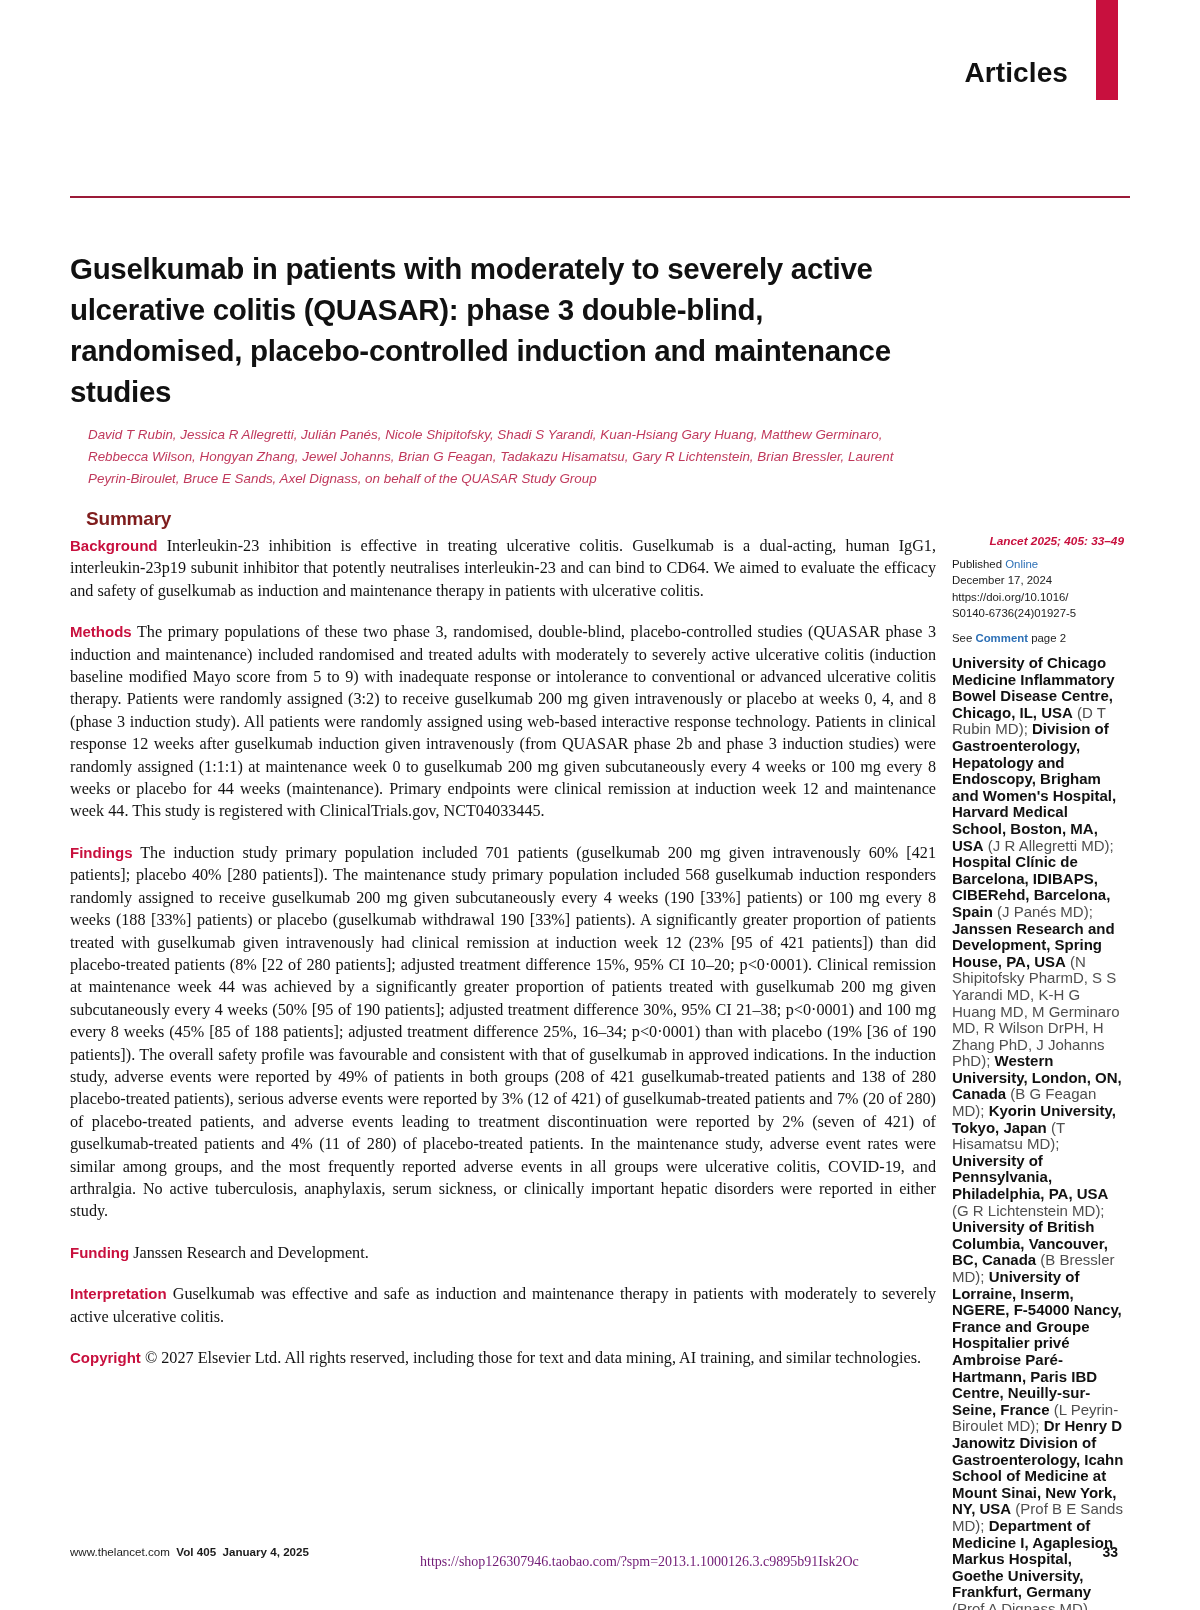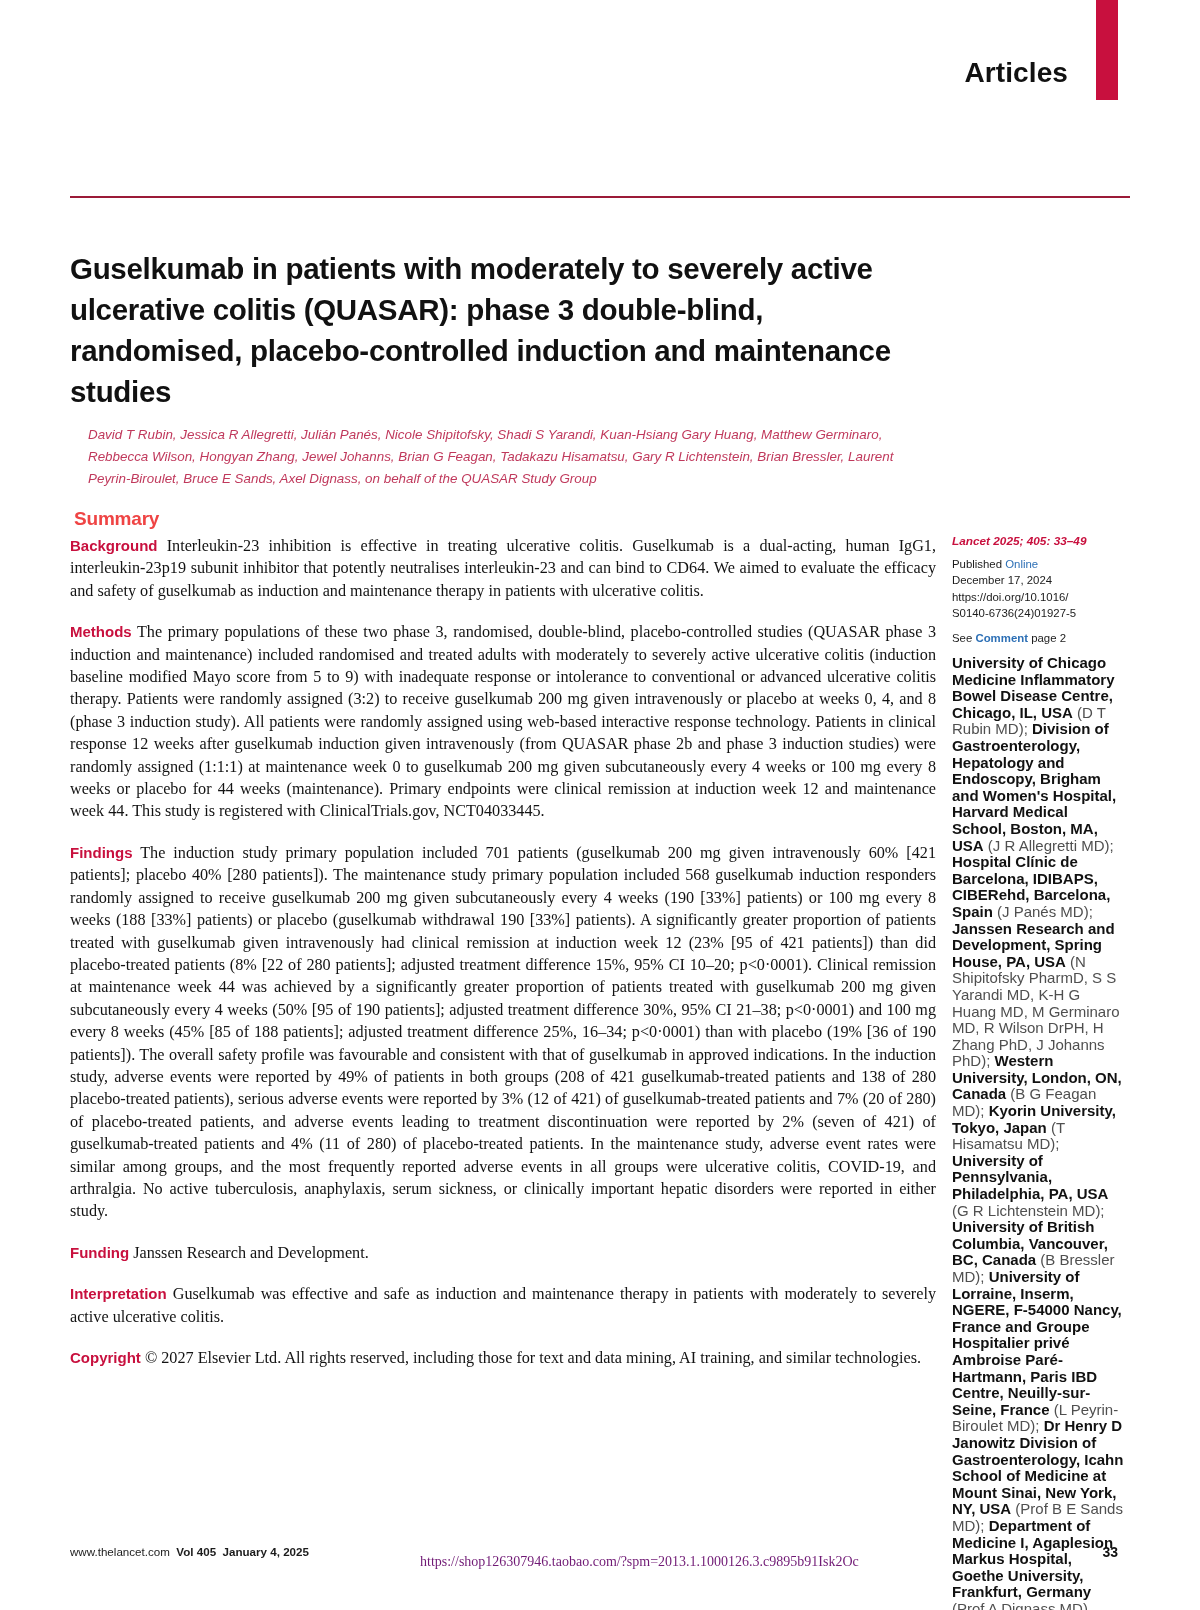--- a/index.html
+++ b/index.html
@@ -116,22 +116,22 @@
   .main-col {
     position: absolute;
     top: 508px;
     left: 70px;
     width: 866px;
   }
   .summary-head {
     font-family: "Liberation Sans", sans-serif;
     font-weight: bold;
     font-size: 19px;
-    color: #ef4444;
-    margin: 0 0 5px 4px;
+    color: #7f1d1d;
+    margin: 0 0 5px 16px;
     letter-spacing: -0.2px;
   }
   .abs-para {
     font-family: "Liberation Serif", serif;
     font-size: 16.2px;
     line-height: 22.4px;
     text-align: justify;
     margin: 0 0 19px 0;
     color: #131313;
   }
@@ -153,20 +153,21 @@
     line-height: 16.4px;
     color: #1c1c1c;
   }
   .cite-line {
     font-weight: bold;
     font-style: italic;
     color: #c8103e;
     font-size: 11.8px;
     margin-bottom: 7px;
     line-height: 15px;
+    text-align: right;
   }
   .pub-block { margin-bottom: 8px; }
   .pub-block .linkish { color: #2c6fb5; }
   .see-comment { margin-bottom: 9px; }
   .see-comment .linkish { color: #2c6fb5; font-weight: bold; }
   .affil {
     line-height: 16.6px;
     font-size: 15px;
   }
   .affil b { font-weight: bold; color: #111; }

